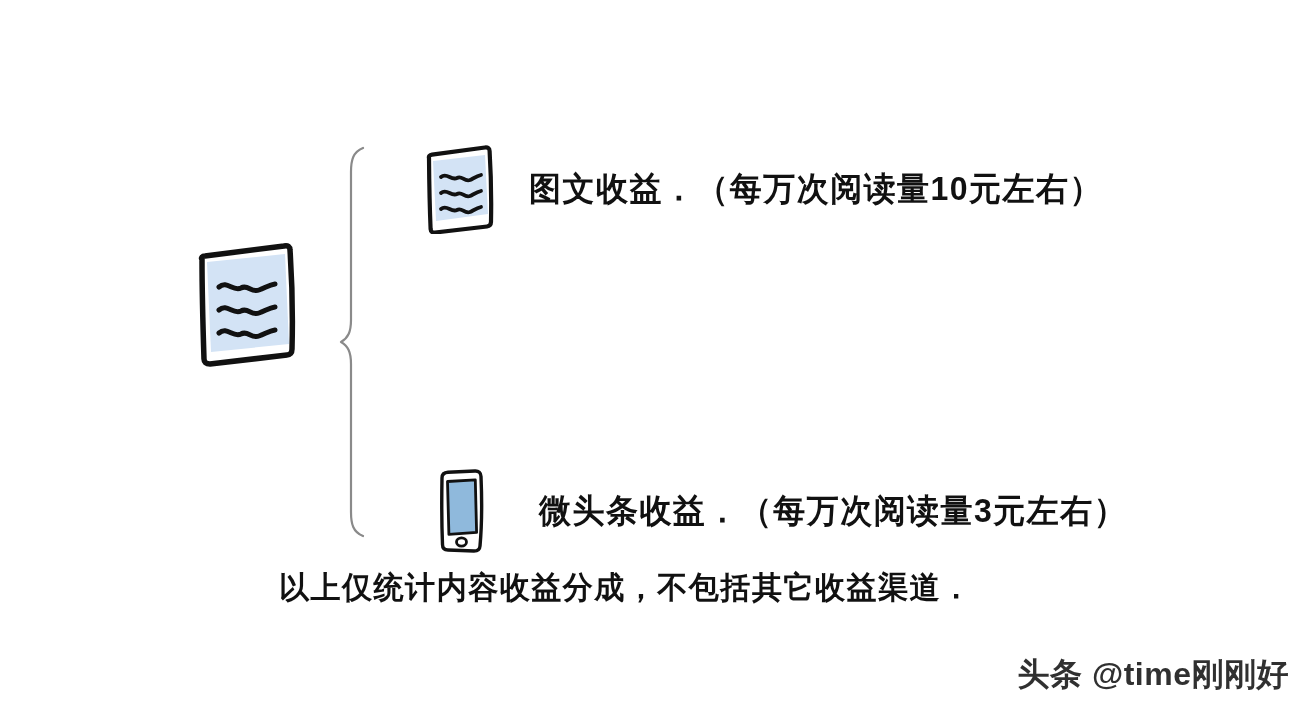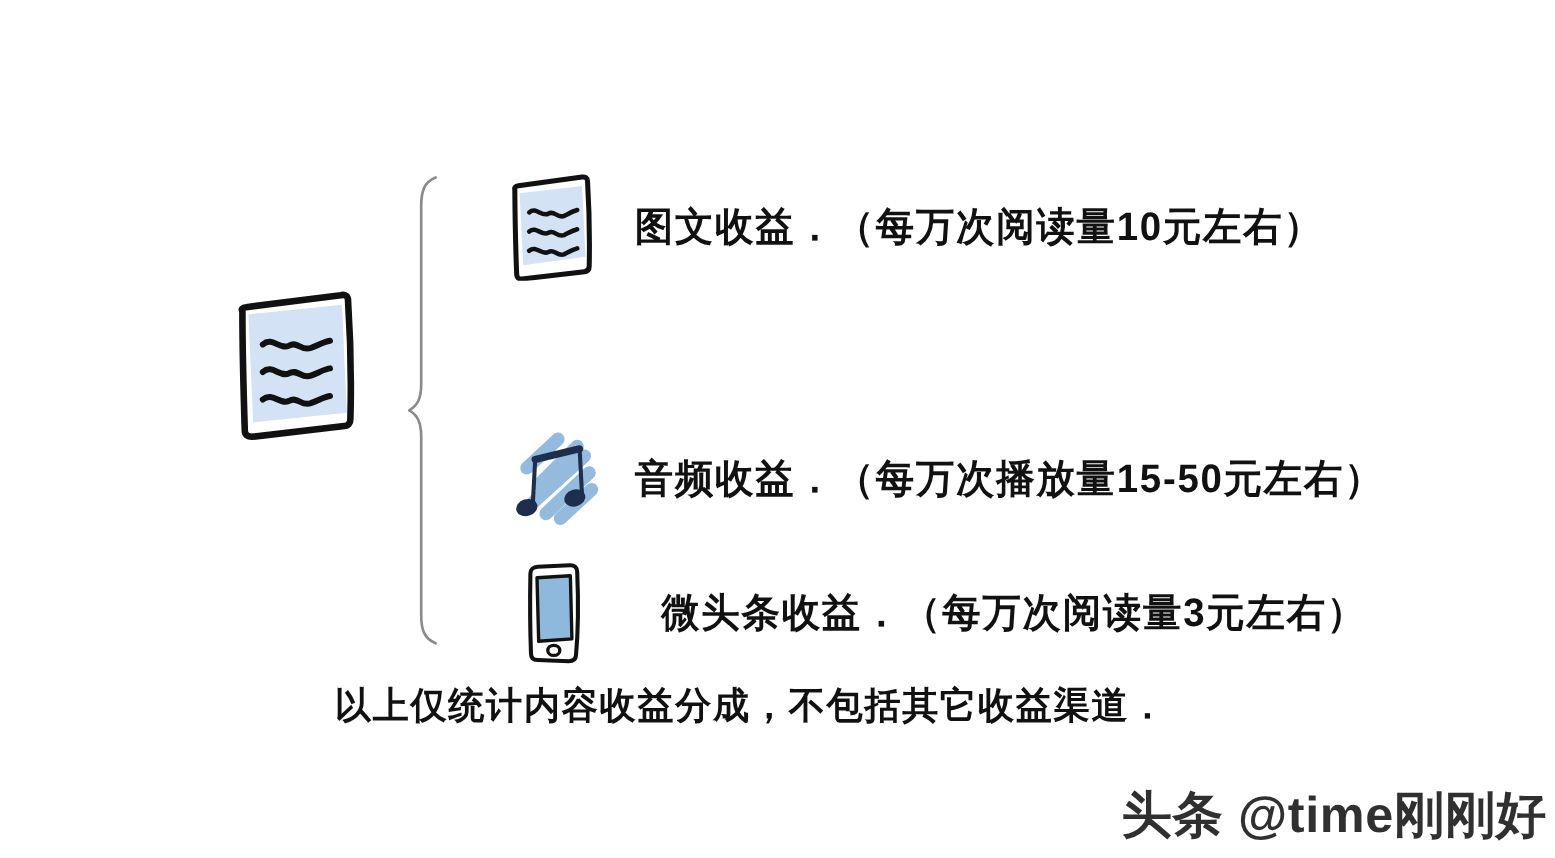--- a/index.html
+++ b/index.html
@@ -64,21 +64,21 @@
     letter-spacing: 1.5px;
     white-space: nowrap;
     line-height: 1;
     transform: scaleX(0.97);
     transform-origin: left center;
   }
 
   #row-0 { top: 142px; }
   #row-1 { top: 248px; }
   #row-2 { top: 352px; }
-  #row-3 { top: 464px; gap: 12px; }
+  #row-3 { top: 464px; }
 
   #row-0 .row-label { margin-left: 22px; }
   #row-1 .row-label { margin-left: 22px; }
   #row-2 .row-label { margin-left: 22px; }
   #row-3 .row-label { margin-left: 32px; }
 
   
   .footnote {
     position: absolute;
     left: 268px;
@@ -91,21 +91,21 @@
     line-height: 1;
     transform: scaleX(0.97);
     transform-origin: left center;
   }
 
   
   .watermark {
     position: absolute;
     right: 18px;
     top: 658px;
-    font-size: 42px;
+    font-size: 32px;
     font-weight: 700;
     color: #1f1f1f;
     letter-spacing: 0.5px;
     white-space: nowrap;
     line-height: 1;
     opacity: 0.92;
   }
 </style>
 </head>
 <body>
@@ -147,40 +147,20 @@
                  C 14.6 64, 14.2 40, 14 16 Z" fill="none" stroke="#111111" stroke-width="4.2" stroke-linecap="round" stroke-linejoin="round"></path>
         <path d="M26 35 C 32 30, 36 39, 42 36 C 47 33, 49 40, 55 38 C 59 36, 62 34, 66 33" fill="none" stroke="#111111" stroke-width="3.8" stroke-linecap="round" stroke-linejoin="round"></path>
         <path d="M26 51 C 32 46, 36 55, 42 52 C 47 49, 49 56, 55 54 C 59 52, 62 50, 66 49" fill="none" stroke="#111111" stroke-width="3.8" stroke-linecap="round" stroke-linejoin="round"></path>
         <path d="M26 67 C 32 62, 36 71, 42 68 C 47 65, 49 72, 55 70 C 59 68, 62 66, 66 65" fill="none" stroke="#111111" stroke-width="3.8" stroke-linecap="round" stroke-linejoin="round"></path>
       </svg>
     </span>
     <span class="row-label">图文收益．（每万次阅读量10元左右）</span>
   </div>
 
 
-  <div class="row" id="row-2">
-    <span class="row-icon">
-      <svg viewBox="0 0 92 92" width="92" height="92" aria-hidden="true">
-        <g stroke="#8fb8dd" stroke-width="11" stroke-linecap="round" opacity="0.95">
-          <line x1="24" y1="38" x2="50" y2="14"></line>
-          <line x1="34" y1="52" x2="66" y2="20"></line>
-          <line x1="30" y1="66" x2="72" y2="28"></line>
-          <line x1="40" y1="76" x2="76" y2="42"></line>
-          <line x1="52" y1="80" x2="78" y2="56"></line>
-        </g>
-        <g fill="none" stroke="#1e2f4d" stroke-width="3.4" stroke-linecap="round" stroke-linejoin="round">
-          <path d="M29 68 L 31 31 L 68 22 L 70 60"></path>
-          <path d="M31 31 L 68 22" stroke-width="6"></path>
-        </g>
-        <ellipse cx="24" cy="71" rx="9" ry="7" transform="rotate(-18 24 71)" fill="#1e2f4d"></ellipse>
-        <ellipse cx="64" cy="63" rx="9" ry="7" transform="rotate(-18 64 63)" fill="#1e2f4d"></ellipse>
-      </svg>
-    </span>
-    <span class="row-label">音频收益．（每万次播放量15-50元左右）</span>
-  </div>
 
   <div class="row" id="row-3">
     <span class="row-icon">
       <svg viewBox="0 0 92 92" width="92" height="92" aria-hidden="true">
         <path d="M27 14 C 27 10.5, 29.5 8.5, 33 8.3 L 60 7
                  C 63.5 6.8, 66 9, 66 12.5
                  C 67 36, 67 60, 65 82 C 64.8 85.5, 62.5 87, 59 87
                  L 33 86 C 29.5 86, 27.5 84, 27.5 80.5
                  C 26.6 58, 26.6 36, 27 14 Z" fill="#ffffff" stroke="#111111" stroke-width="3.4" stroke-linecap="round" stroke-linejoin="round"></path>
         <path d="M33 18 L 60 16.4 L 61.2 68 L 33.6 70 Z" fill="#8fb9dc"></path>

